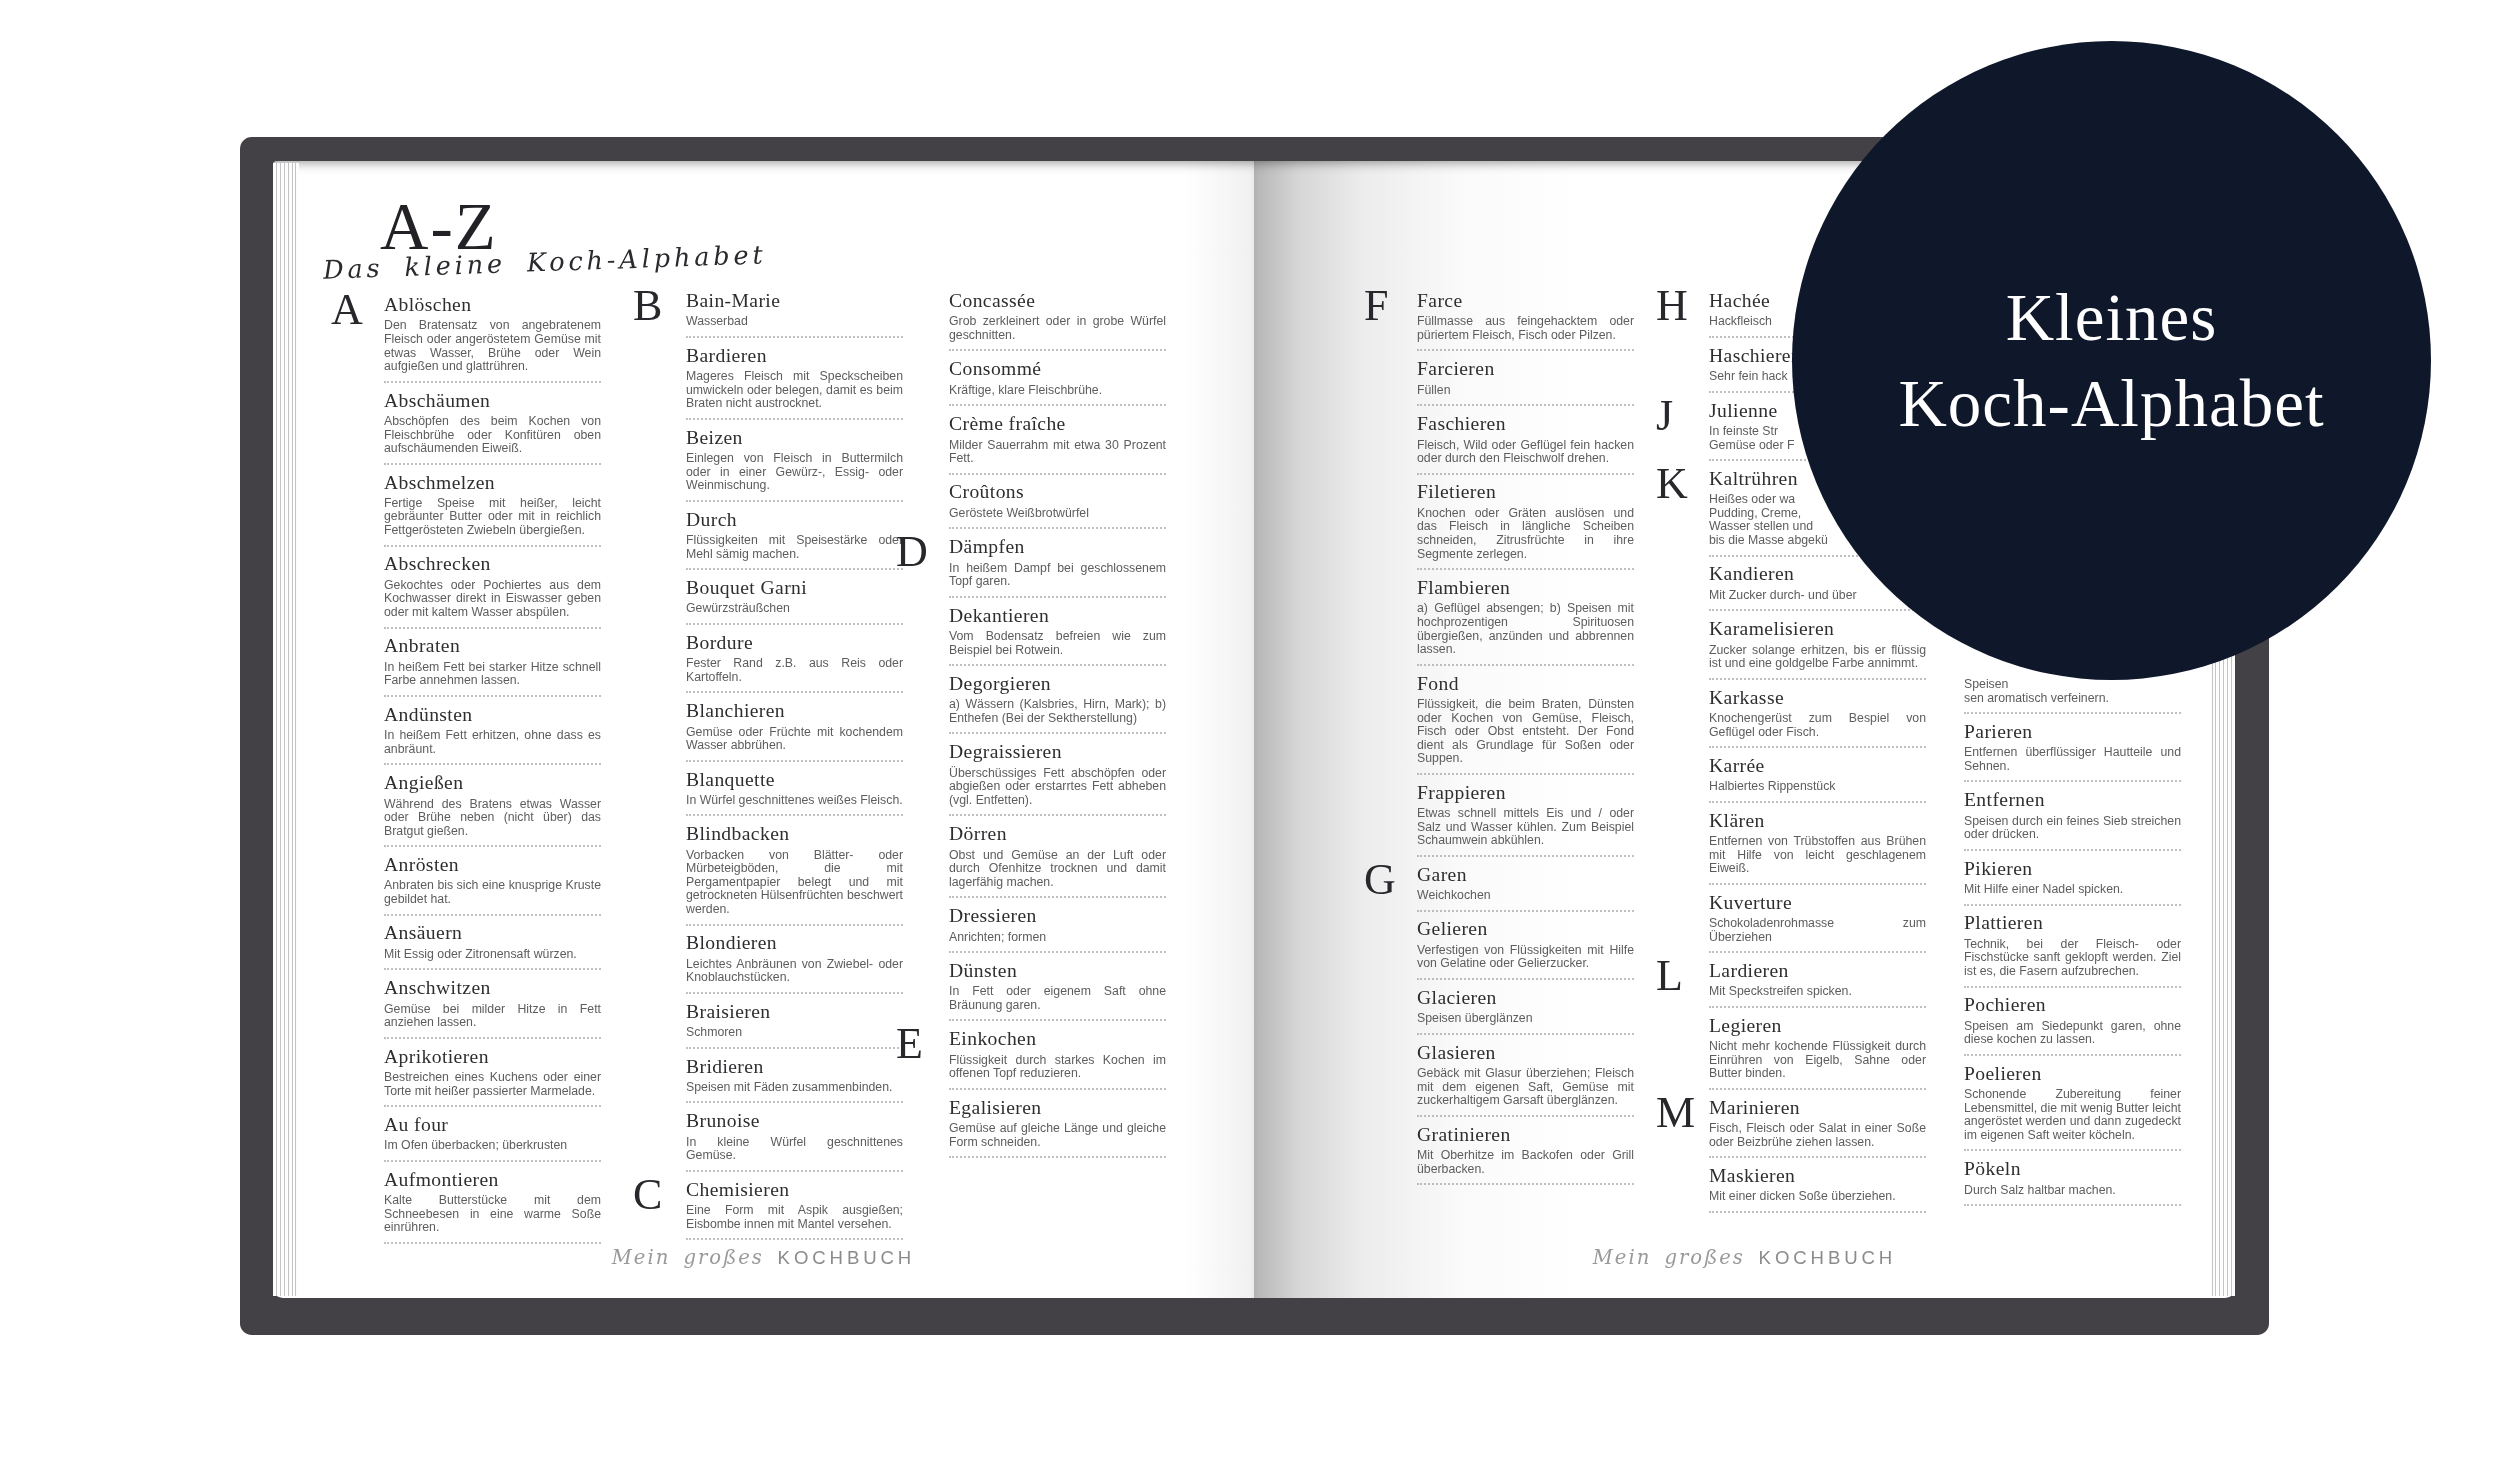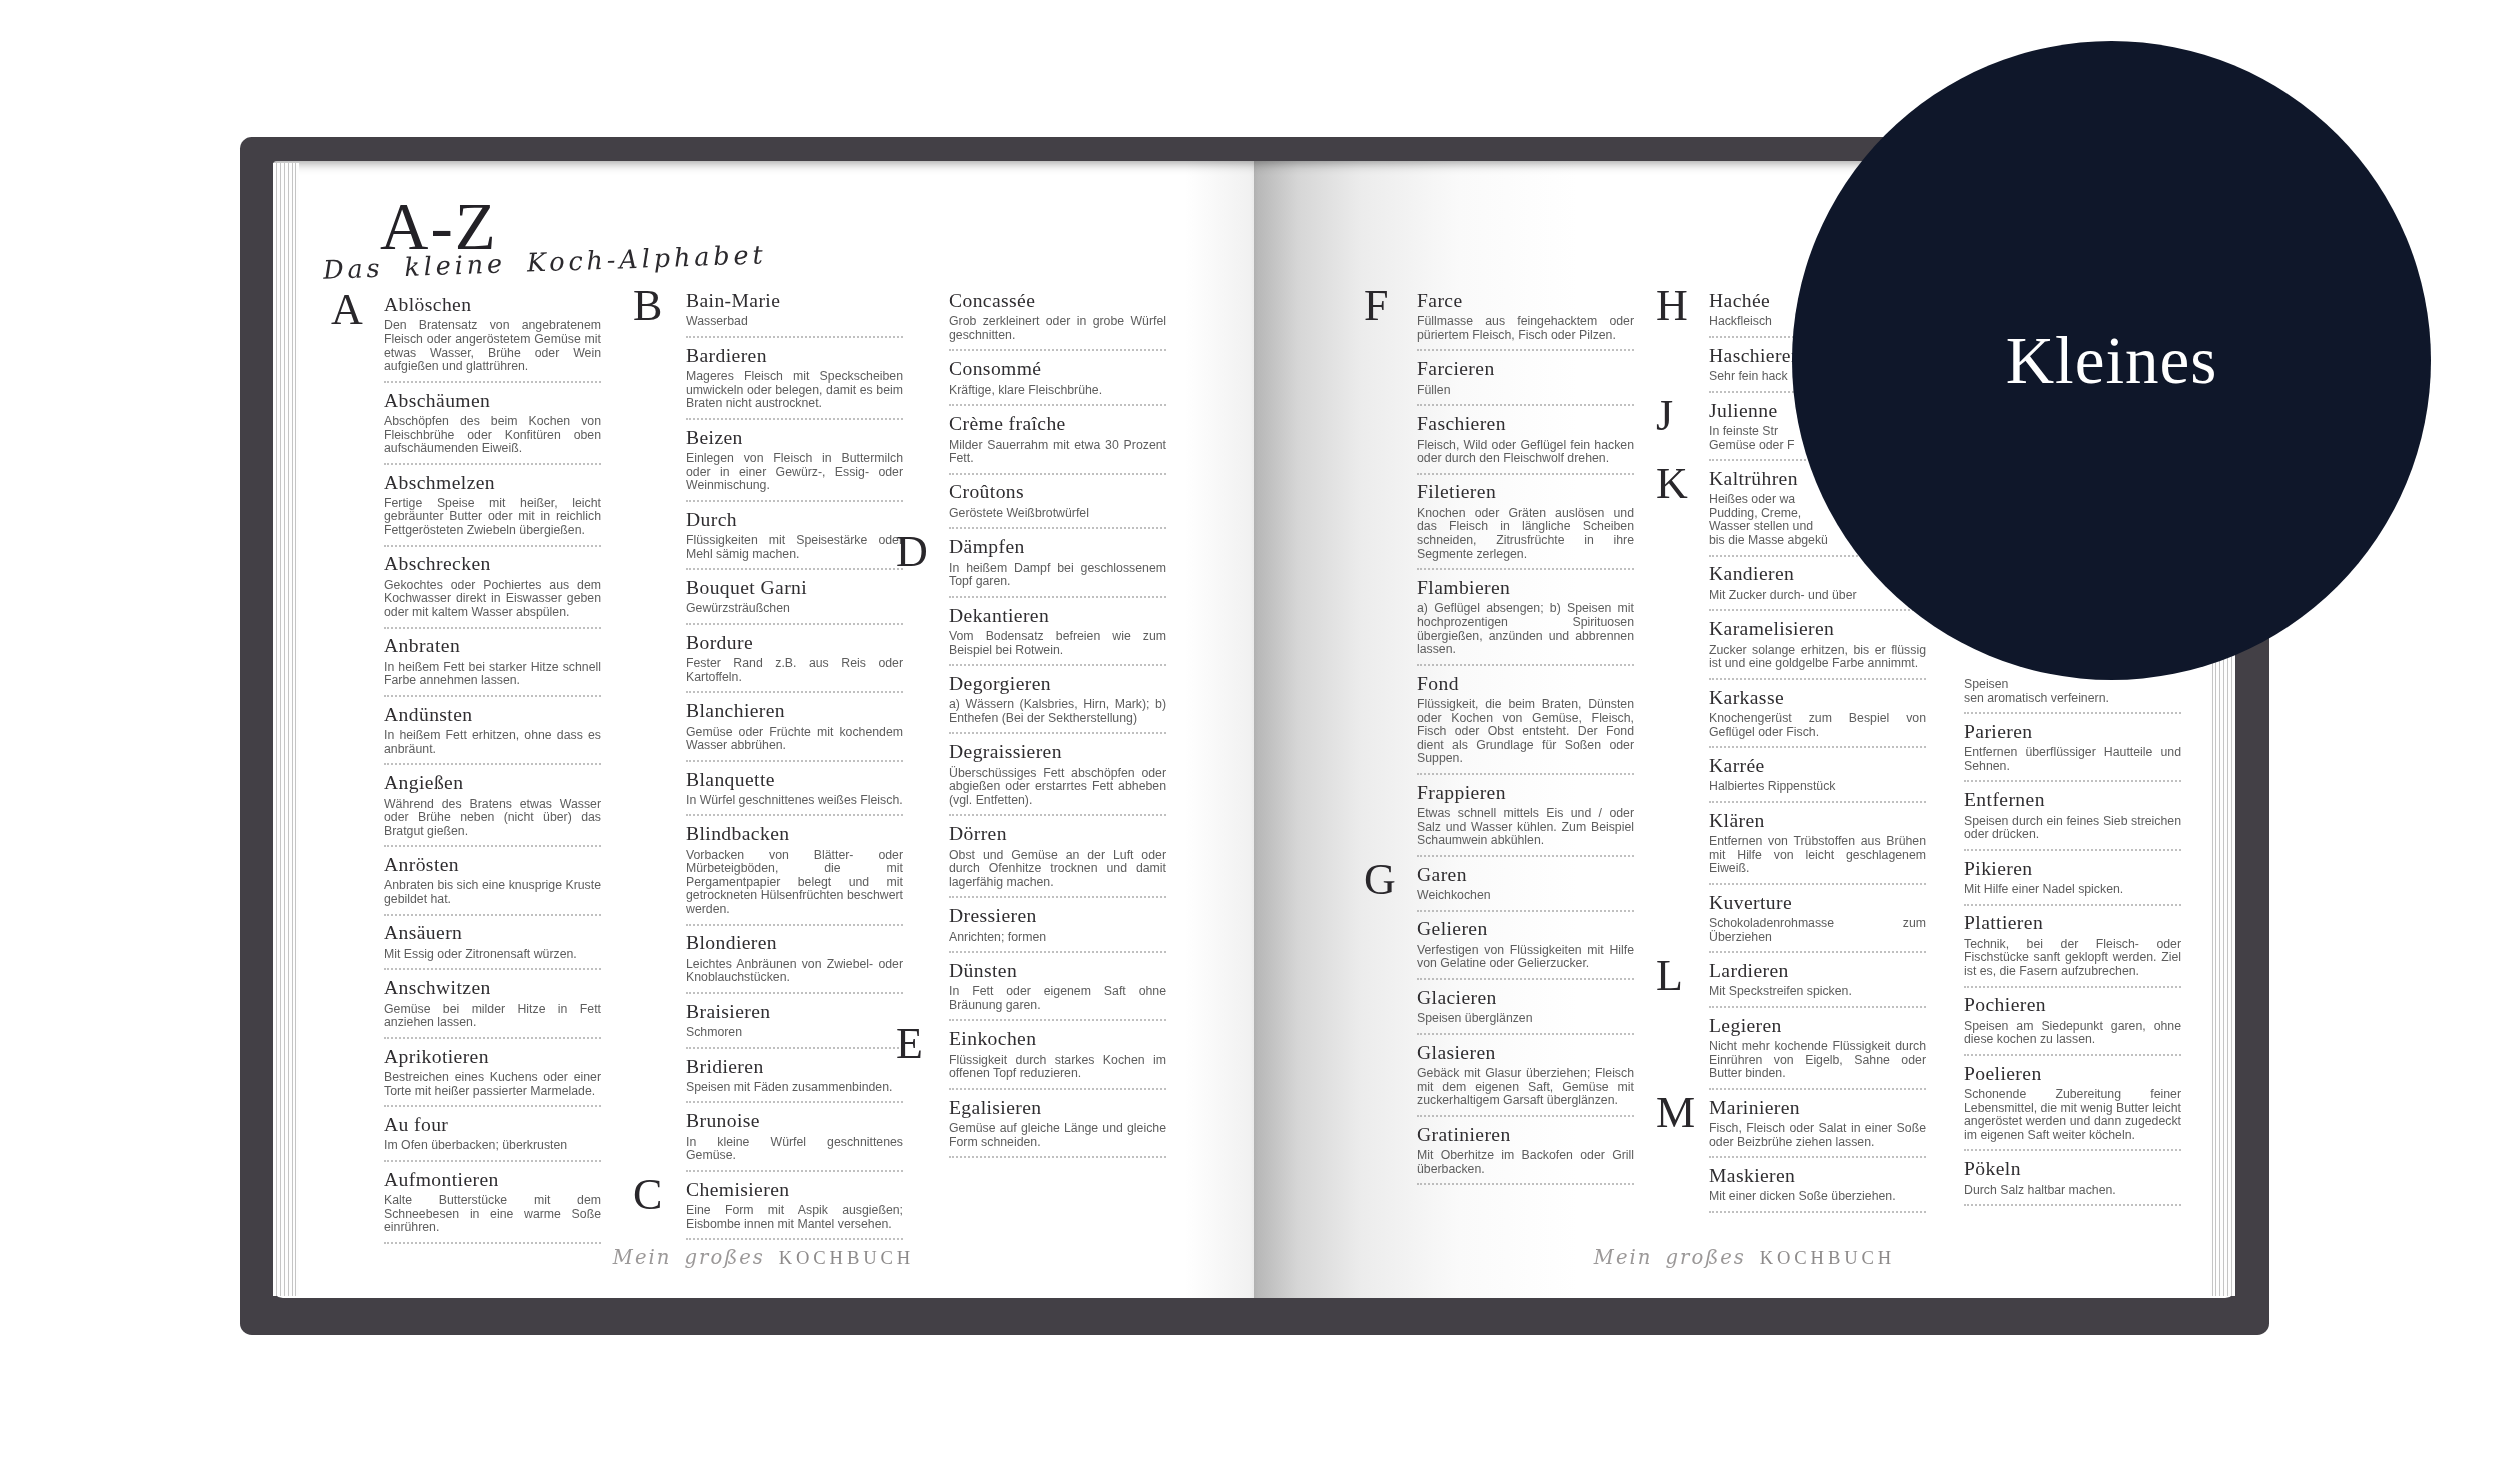--- a/index.html
+++ b/index.html
@@ -41,21 +41,21 @@
     line-height:22.5px;color:#2f2d30;margin:0 0 2.9px 0;letter-spacing:0.4px;}
   .def{font-size:12.3px;line-height:13.6px;color:#5d5d5d;margin:0;
     text-align:justify;white-space:pre-line;hyphens:auto;}
   .big-letter{position:absolute;left:-53px;top:-5.9px;
     font-family:"Liberation Serif",serif;font-size:44px;line-height:1;color:#29272b;}
   
   .footer{position:absolute;bottom:29px;left:0;width:100%;
     display:flex;justify-content:center;align-items:baseline;gap:13.7px;}
   .f-script{font-family:"DejaVu Serif",serif;font-style:italic;font-size:19.6px;
     color:#9b9898;letter-spacing:2px;word-spacing:4.9px;}
-  .f-title{font-family:Liberation Serif, serif;font-size:18.6px;color:#8d8a8a;letter-spacing:3.9px;}
+  .f-title{font-family:Liberation Sans, sans-serif;font-size:18.6px;color:#8d8a8a;letter-spacing:3.9px;}
   
   .badge{position:absolute;left:1792px;top:41px;width:639px;height:639px;
     border-radius:50%;background:#0f172a;z-index:6;
     display:flex;flex-direction:column;align-items:center;justify-content:center;gap:9.8px;}
   .badge-line{font-family:"Liberation Serif",serif;font-size:67px;line-height:1.15;
     color:#ffffff;letter-spacing:1px;}
 </style>
 </head>
 <body>
 
@@ -399,14 +399,15 @@
       <p class="def">Schonende Zubereitung feiner Lebensmittel, die mit wenig Butter leicht angeröstet werden und dann zugedeckt im eigenen Saft weiter köcheln.</p>
     </div>
     <div class="entry">
       <h3 class="term">Pökeln</h3>
       <p class="def">Durch Salz haltbar machen.</p>
     </div>
   </div>
 
 <div class="badge">
   <div class="badge-line">Kleines</div>
+  <div class="badge-line">Koch-Alphabet</div>
 </div>
 
 
 </body></html>

